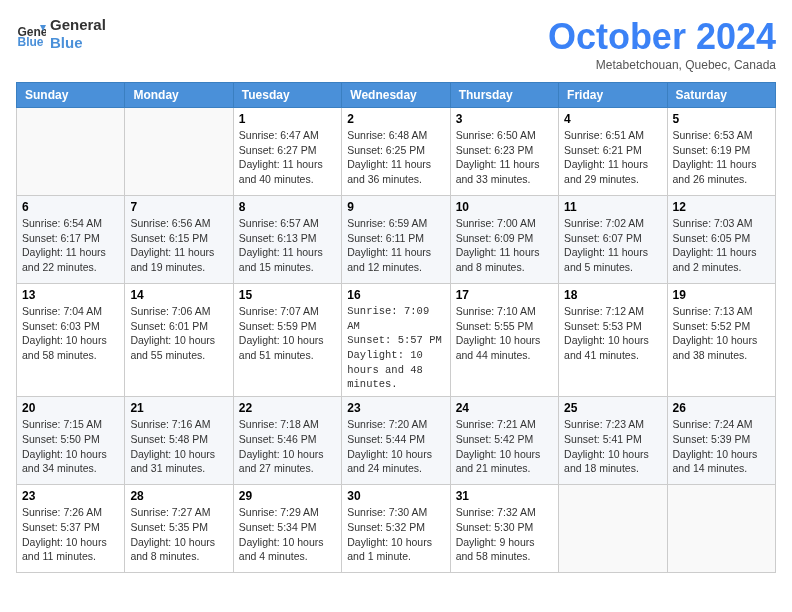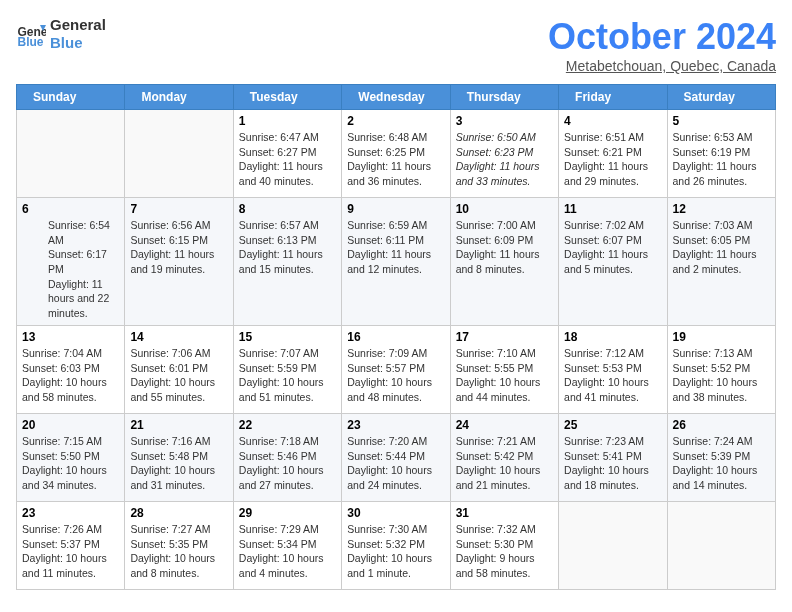--- a/index.html
+++ b/index.html
@@ -27,33 +27,32 @@
     }
     .title-block {
       text-align: right;
     }
     .month-title {
       font-size: 36px;
       font-weight: bold;
       color: #3b82f6;
     }
     .subtitle {
-      font-size: 14px;
+      font-size: 12px;
       color: #555;
-      text-decoration: underline;
     }
     .calendar {
       width: 100%;
       border-collapse: collapse;
       font-size: 11px;
     }
     .calendar th {
       background-color: #4a90d9;
       color: #fff;
-      padding: 5px 16px;
+      padding: 5px 8px;
       text-align: left;
       font-size: 12px;
       font-weight: bold;
       border: 1px solid #3a7fc1;
     }
     .calendar td {
       border: 1px solid #ccc;
       vertical-align: top;
       padding: 4px 5px;
       height: 88px;
@@ -122,41 +121,41 @@
 Daylight: 11 hours and 40 minutes.</div>
         </td>
         <td>
           <span class="day-num">2</span>
           <div class="day-info" style="white-space: pre-line;">Sunrise: 6:48 AM
 Sunset: 6:25 PM
 Daylight: 11 hours and 36 minutes.</div>
         </td>
         <td>
           <span class="day-num">3</span>
-          <div class="day-info" style="white-space: pre-line; font-style: italic;">Sunrise: 6:50 AM
+          <div class="day-info" style="white-space: pre-line;">Sunrise: 6:50 AM
 Sunset: 6:23 PM
 Daylight: 11 hours and 33 minutes.</div>
         </td>
         <td>
           <span class="day-num">4</span>
           <div class="day-info" style="white-space: pre-line;">Sunrise: 6:51 AM
 Sunset: 6:21 PM
 Daylight: 11 hours and 29 minutes.</div>
         </td>
         <td>
           <span class="day-num">5</span>
           <div class="day-info" style="white-space: pre-line;">Sunrise: 6:53 AM
 Sunset: 6:19 PM
 Daylight: 11 hours and 26 minutes.</div>
         </td>
       </tr>
       <tr>
         <td>
           <span class="day-num">6</span>
-          <div class="day-info" style="white-space: pre-line; margin-left: 26px;">Sunrise: 6:54 AM
+          <div class="day-info" style="white-space: pre-line;">Sunrise: 6:54 AM
 Sunset: 6:17 PM
 Daylight: 11 hours and 22 minutes.</div>
         </td>
         <td>
           <span class="day-num">7</span>
           <div class="day-info" style="white-space: pre-line;">Sunrise: 6:56 AM
 Sunset: 6:15 PM
 Daylight: 11 hours and 19 minutes.</div>
         </td>
         <td>
@@ -204,21 +203,21 @@
 Daylight: 10 hours and 55 minutes.</div>
         </td>
         <td>
           <span class="day-num">15</span>
           <div class="day-info" style="white-space: pre-line;">Sunrise: 7:07 AM
 Sunset: 5:59 PM
 Daylight: 10 hours and 51 minutes.</div>
         </td>
         <td>
           <span class="day-num">16</span>
-          <div class="day-info" style="white-space: pre-line;">Sunrise: 7:09 AM
+          <div class="day-info" style="white-space: pre-line; font-family: Liberation Mono, monospace;">Sunrise: 7:09 AM
 Sunset: 5:57 PM
 Daylight: 10 hours and 48 minutes.</div>
         </td>
         <td>
           <span class="day-num">17</span>
           <div class="day-info" style="white-space: pre-line;">Sunrise: 7:10 AM
 Sunset: 5:55 PM
 Daylight: 10 hours and 44 minutes.</div>
         </td>
         <td>

